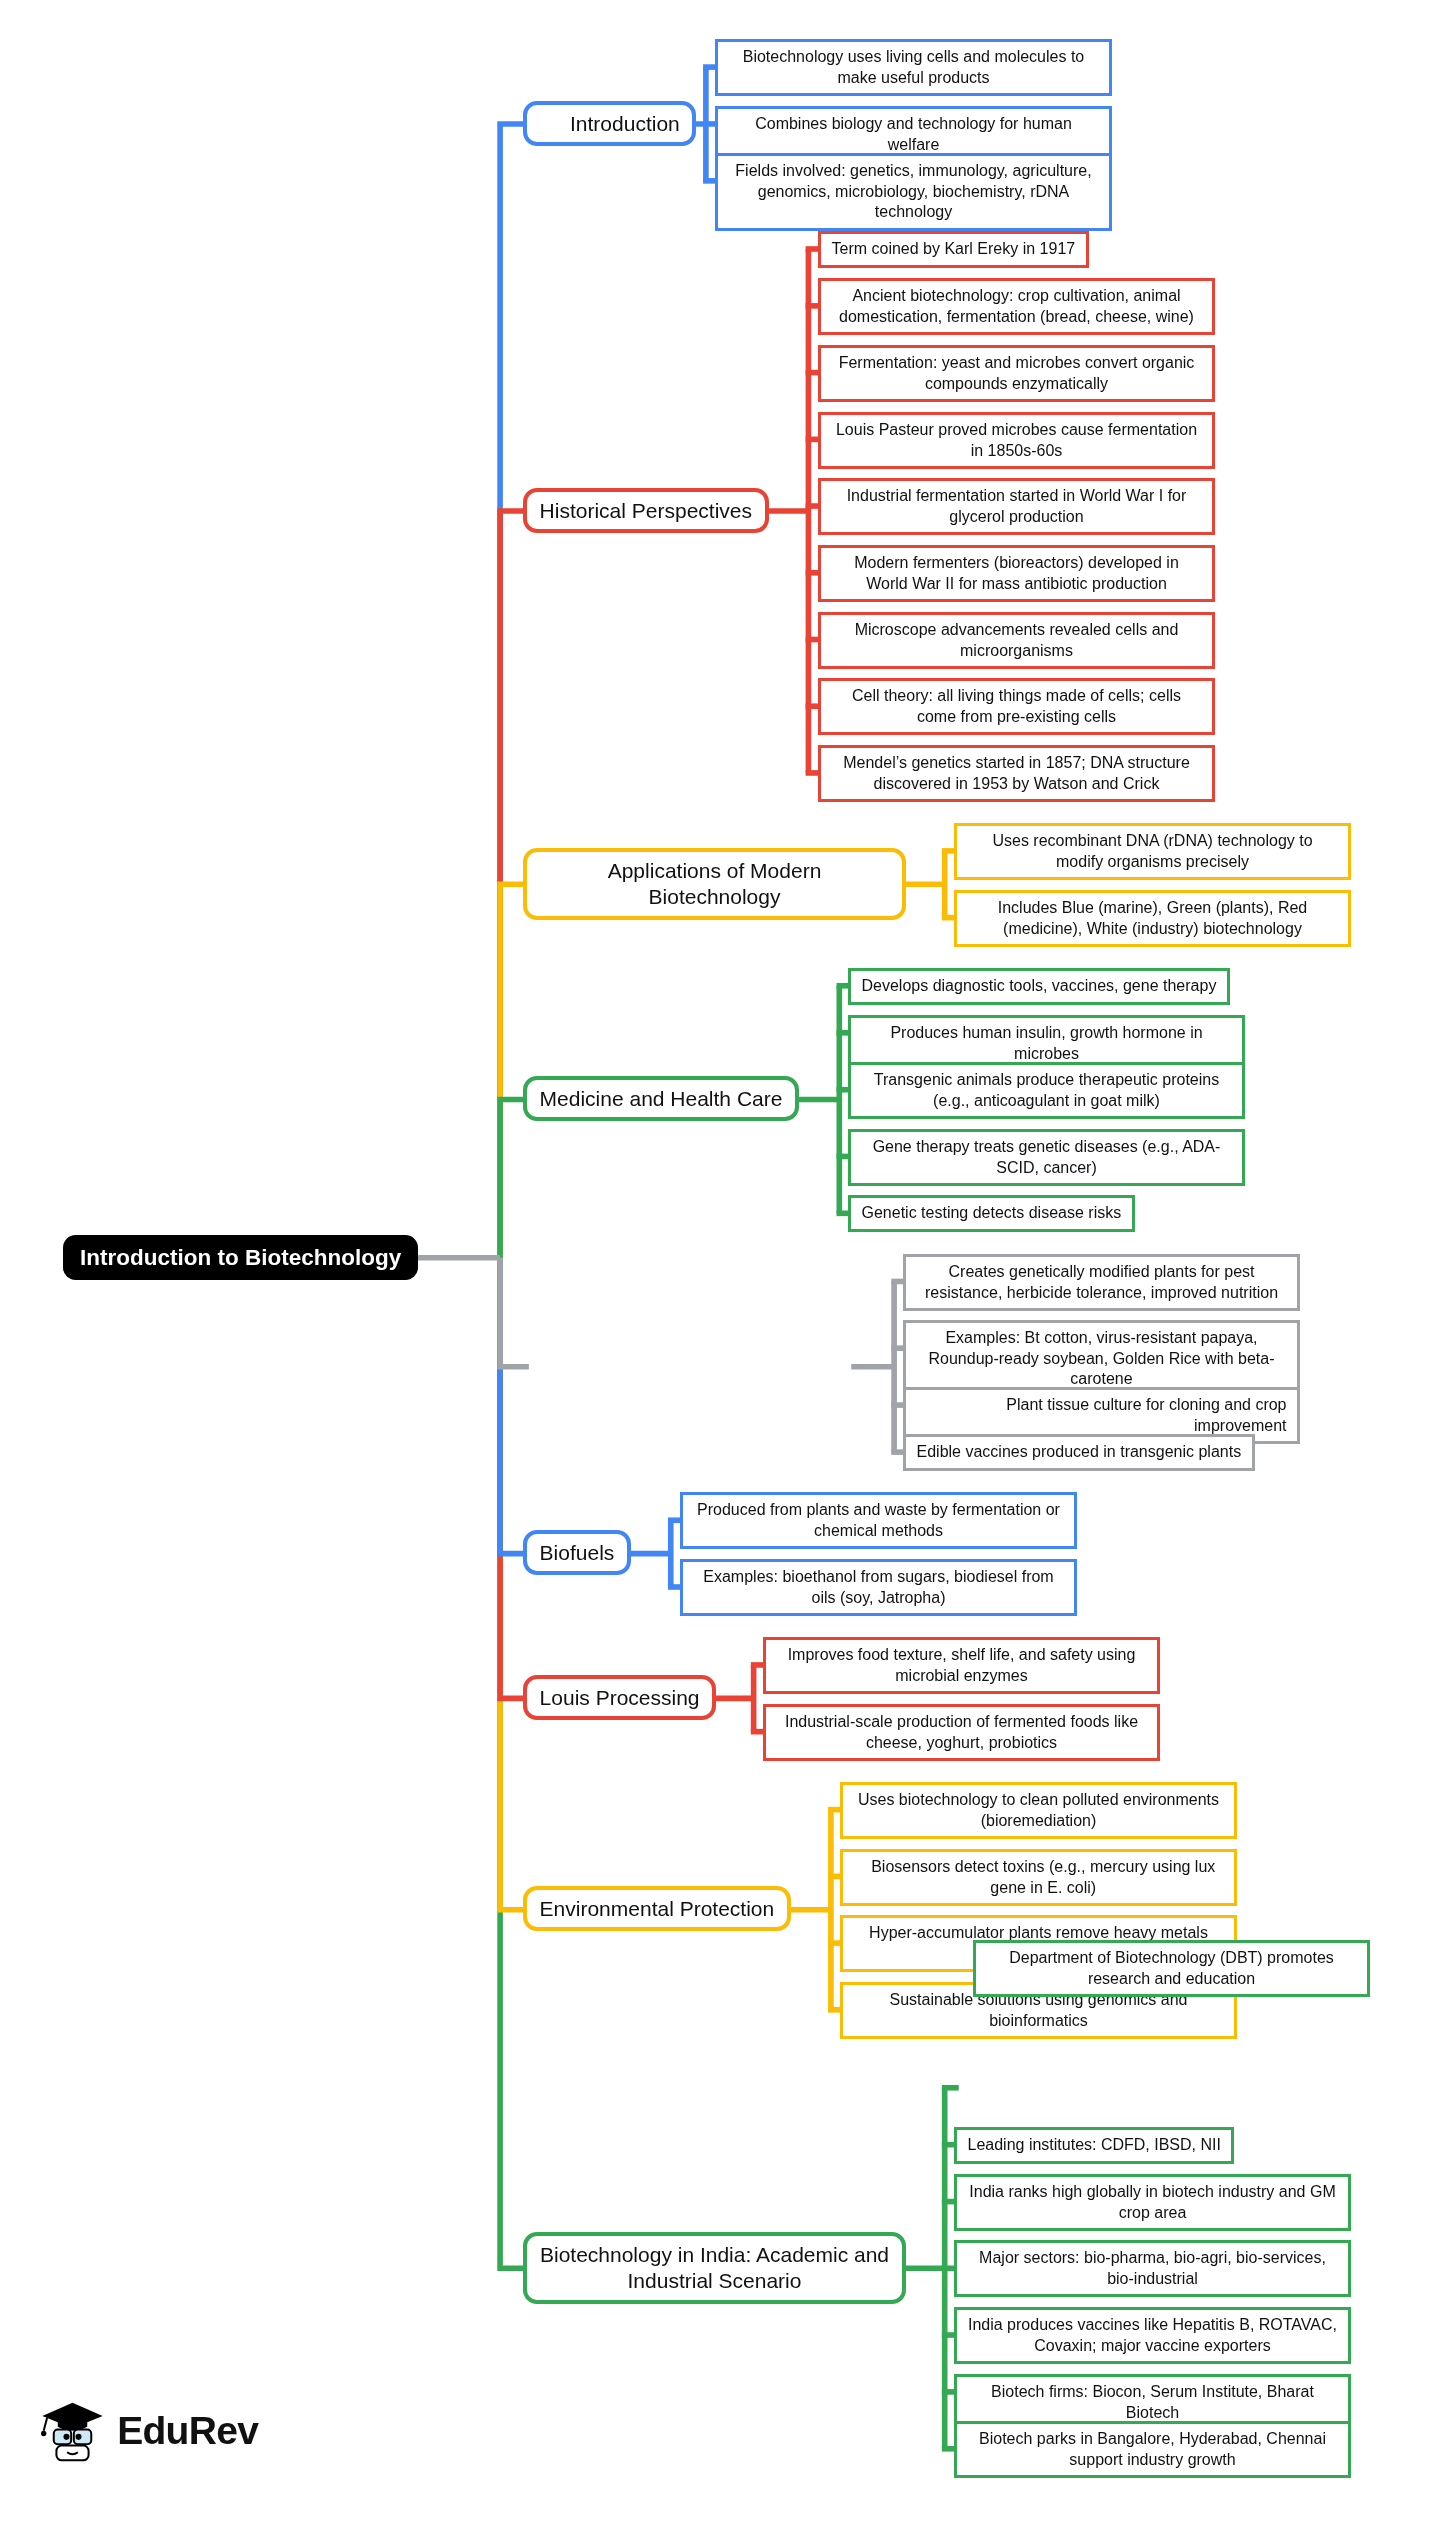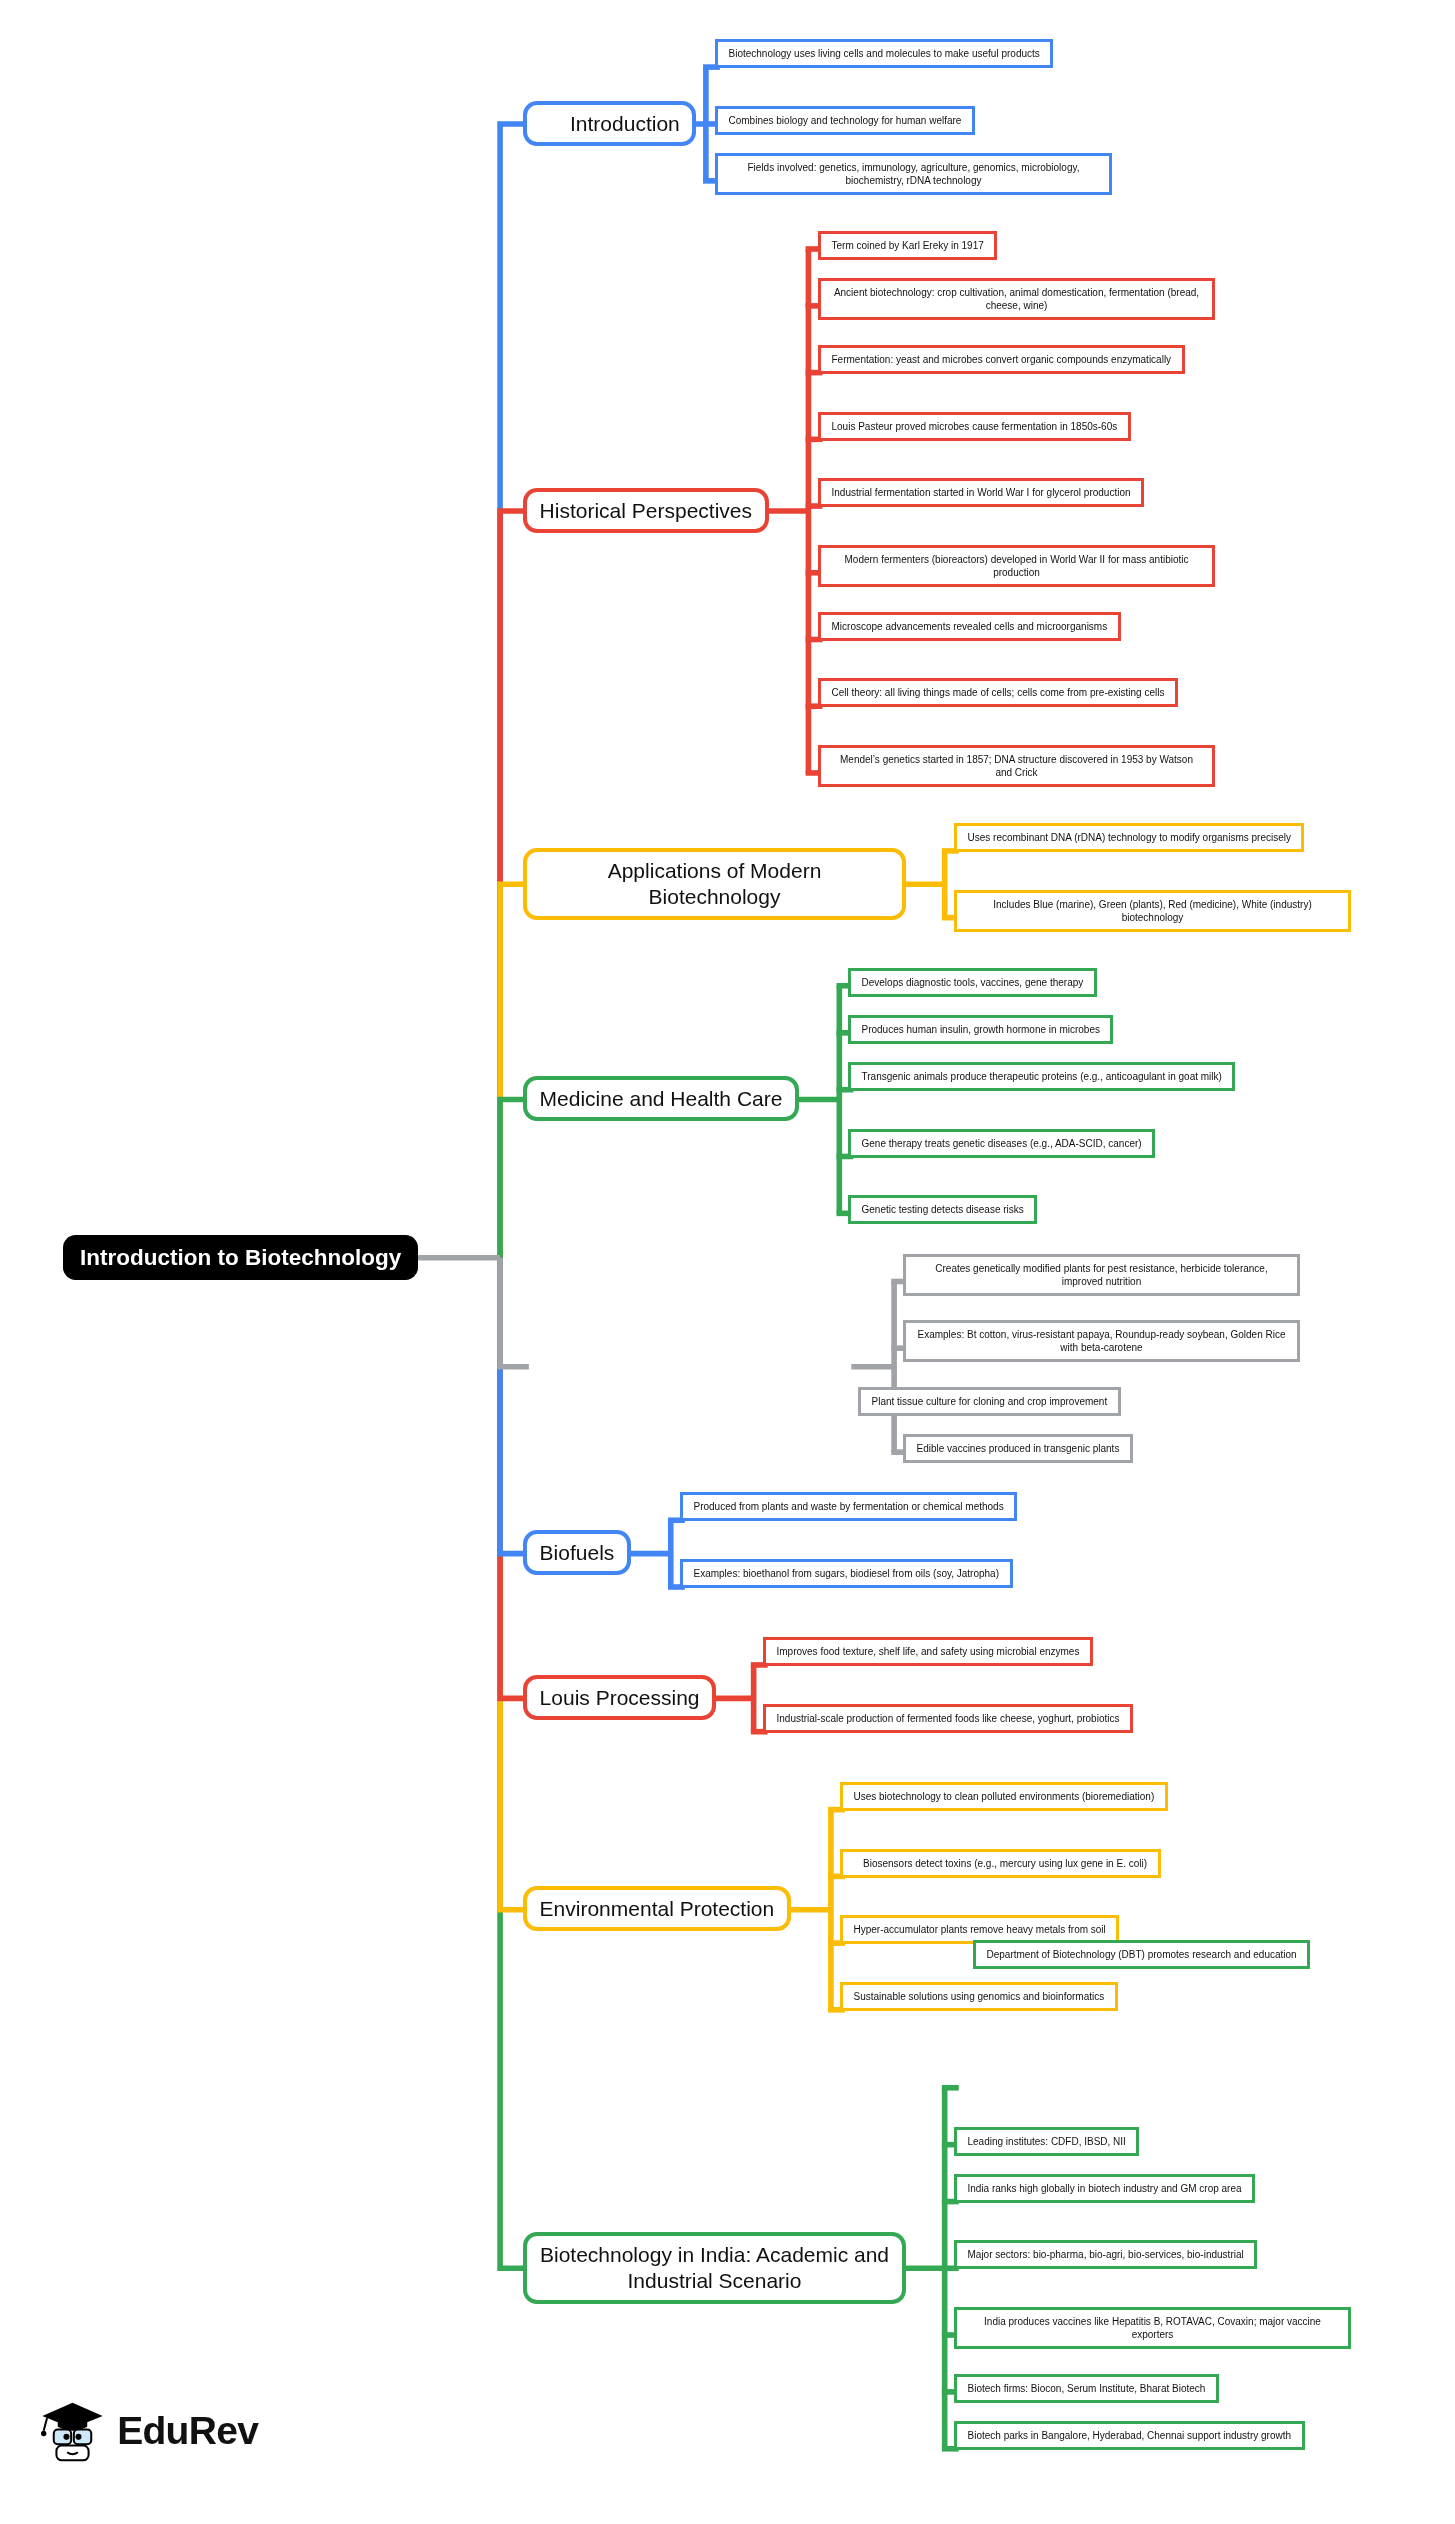--- a/index.html
+++ b/index.html
@@ -15,21 +15,21 @@
   #wires { position: absolute; left: 0; top: 0; pointer-events: none; }
   .leaf-node {
     position: absolute;
     box-sizing: border-box;
     width: max-content;
     max-width: 397px;
     background: #ffffff;
     border: 3.5px solid #000;
     border-radius: 0;
     padding: 4.9px 10.5px;
-    font-size: 10px;
+    font-size: 16px;
     line-height: 1.3;
     color: #111111;
     text-align: center;
     z-index: 2;
   }
   .branch-label {
     position: absolute;
     box-sizing: border-box;
     width: max-content;
     max-width: 383px;
@@ -187,21 +187,21 @@
     <div class="leaf-node" style="border-color: rgb(251, 188, 5); top: 823px; left: 954px;">Uses recombinant DNA (rDNA) technology to modify organisms precisely</div>
     <div class="leaf-node" style="border-color: rgb(251, 188, 5); top: 890px; left: 954px;">Includes Blue (marine), Green (plants), Red (medicine), White (industry) biotechnology</div>
     <div class="branch-label" style="border-color: rgb(52, 168, 83); left: 523px; top: 1076px;">Medicine and Health Care</div>
     <div class="leaf-node" style="border-color: rgb(52, 168, 83); top: 968px; left: 848px;">Develops diagnostic tools, vaccines, gene therapy</div>
     <div class="leaf-node" style="border-color: rgb(52, 168, 83); top: 1015px; left: 848px;">Produces human insulin, growth hormone in microbes</div>
     <div class="leaf-node" style="border-color: rgb(52, 168, 83); top: 1062px; left: 848px;">Transgenic animals produce therapeutic proteins (e.g., anticoagulant in goat milk)</div>
     <div class="leaf-node" style="border-color: rgb(52, 168, 83); top: 1129px; left: 848px;">Gene therapy treats genetic diseases (e.g., ADA-SCID, cancer)</div>
     <div class="leaf-node" style="border-color: rgb(52, 168, 83); top: 1195px; left: 848px;">Genetic testing detects disease risks</div>
     <div class="leaf-node" style="border-color: rgb(160, 164, 168); top: 1254px; left: 903px;">Creates genetically modified plants for pest resistance, herbicide tolerance, improved nutrition</div>
     <div class="leaf-node" style="border-color: rgb(160, 164, 168); top: 1320px; left: 903px;">Examples: Bt cotton, virus-resistant papaya, Roundup-ready soybean, Golden Rice with beta-carotene</div>
-    <div class="leaf-node" style="border-color: rgb(160, 164, 168); top: 1387px; left: 858px;">Plant tissue culture for cloning and crop improvement</div>
+    <div class="leaf-node" style="border-color: rgb(160, 164, 168); top: 1387px; left: 903px; text-align: right;">Plant tissue culture for cloning and crop improvement</div>
     <div class="leaf-node" style="border-color: rgb(160, 164, 168); top: 1434px; left: 903px;">Edible vaccines produced in transgenic plants</div>
     <div class="branch-label" style="border-color: rgb(66, 133, 244); left: 523px; top: 1530px;">Biofuels</div>
     <div class="leaf-node" style="border-color: rgb(66, 133, 244); top: 1492px; left: 680px;">Produced from plants and waste by fermentation or chemical methods</div>
     <div class="leaf-node" style="border-color: rgb(66, 133, 244); top: 1559px; left: 680px;">Examples: bioethanol from sugars, biodiesel from oils (soy, Jatropha)</div>
     <div class="branch-label" style="border-color: rgb(233, 67, 53); left: 523px; top: 1675px;">Louis Processing</div>
     <div class="leaf-node" style="border-color: rgb(233, 67, 53); top: 1704px; left: 763px;">Industrial-scale production of fermented foods like cheese, yoghurt, probiotics</div>
     <div class="leaf-node" style="border-color: rgb(233, 67, 53); top: 1637px; left: 763px;">Improves food texture, shelf life, and safety using microbial enzymes</div>
     <div class="branch-label" style="border-color: rgb(251, 188, 5); left: 523px; top: 1886px;">Environmental Protection</div>
     <div class="leaf-node" style="border-color: rgb(251, 188, 5); top: 1782px; left: 840px;">Uses biotechnology to clean polluted environments (bioremediation)</div>
     <div class="leaf-node" style="border-color: rgb(251, 188, 5); top: 1849px; left: 840px; padding-left: 20px;">Biosensors detect toxins (e.g., mercury using lux gene in E. coli)</div>

